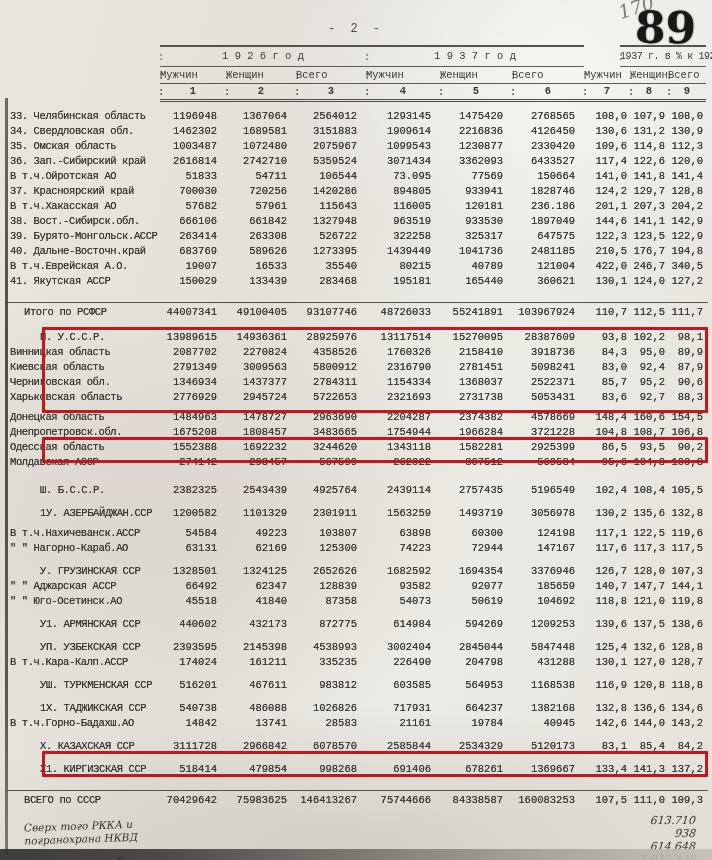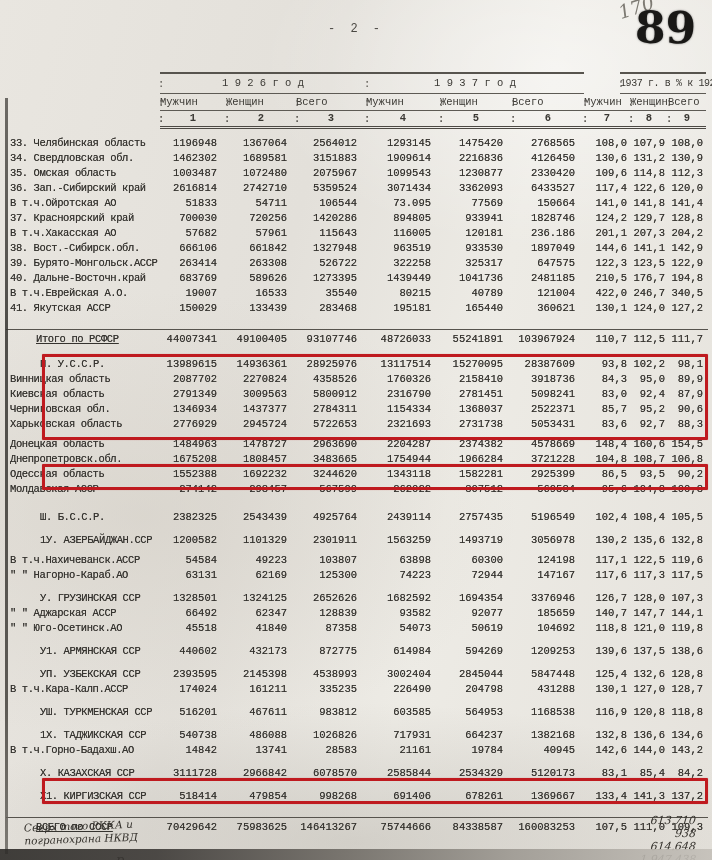--- a/index.html
+++ b/index.html
@@ -25,21 +25,21 @@
     opacity:.9; }
   .corner-number { position:absolute; top:6px; right:16px;
     font-family:"DejaVu Serif",serif; font-weight:bold; font-size:44px; line-height:1;
     color:#191816; transform:rotate(1deg); text-shadow:0 0 2px rgba(20,20,20,.55); }
   .corner-scribble { position:absolute; top:-4px; right:58px;
     font-family:"DejaVu Serif",serif; font-style:italic; font-size:19px;
     color:#7d7a73; transform:rotate(-18deg); }
   .page-number { position:absolute; top:22px; left:0; width:100%; text-align:center;
     font-size:12px; letter-spacing:4px; color:#4a4843; }
   
-  .table-wrap { position:absolute; top:72px; left:6px; width:702px;
+  .table-wrap { position:absolute; top:45px; left:6px; width:702px;
     --cols:154px 66px 70px 70px 74px 72px 72px 46px 38px 38px; }
   .hrow, .row, .frow { display:grid; grid-template-columns:var(--cols); }
   .hcell { position:relative; white-space:nowrap; font-size:10.5px; color:#3a3833; }
   .hcell:not(.label)::before { content:":"; position:absolute; left:-2px; top:1px; color:#55524c; }
   .hrow-groups .hcell { height:19px; line-height:19px; }
   .hrow-groups .hcell:not(.label) { border-top:2px solid #57544e; }
   .hrow-groups .group { grid-column:span 3; text-align:center; border-bottom:1px solid #5d5a54; }
   .hrow-groups .group.tight { font-size:10px; letter-spacing:-0.4px;margin-left:36px; }
   .hrow-subs .hcell { height:16px; line-height:16px; text-align:left; }
   .hrow-subs .hcell:not(.label) { border-bottom:1px solid #5d5a54; }
@@ -47,21 +47,21 @@
   .hrow-nums .hcell:not(.label) { border-bottom:3px double #4c4944; }
   .tbody { position:relative; padding-top:7px; }
   .row { height:15px; line-height:15px; }
   .cell { white-space:nowrap; font-size:10.5px; color:#35332f;
     text-shadow:0 0 .6px rgba(40,38,34,.7); }
   .cell.label { padding-left:4px; letter-spacing:-0.4px; overflow:visible; }
   .cell.num { text-align:right; padding-right:9px; font-variant-numeric:tabular-nums; }
   .row .num:nth-child(n+8) { padding-right:3px; }
   .row.sub .label { padding-left:4px; }
   .row.section .label { padding-left:34px; }
-  .row.total .label { padding-left:30px;text-decoration:underline; }
+  .row.total .label { padding-left:18px; }
   .row.gap-sm { margin-top:5px; }
   .row.gap-md { margin-top:8px; }
   .row.gap-lg { margin-top:13px; }
   .row.rule-above { border-top:1px solid #56534d; padding-top:2px; height:17px; }
   .red-box { position:absolute; left:36px; right:0; border:3px solid var(--red,#bf1a1f);
     border-radius:1px; pointer-events:none; box-shadow:0 0 1px rgba(191,26,31,.5); }
   
   .footer { position:absolute; left:6px; top:810px; width:702px;
     font-family:"DejaVu Serif",serif; font-style:italic; color:#33302b; }
   .flabel { line-height:13px; font-size:10.5px; transform:rotate(-2deg); padding-left:18px; }

